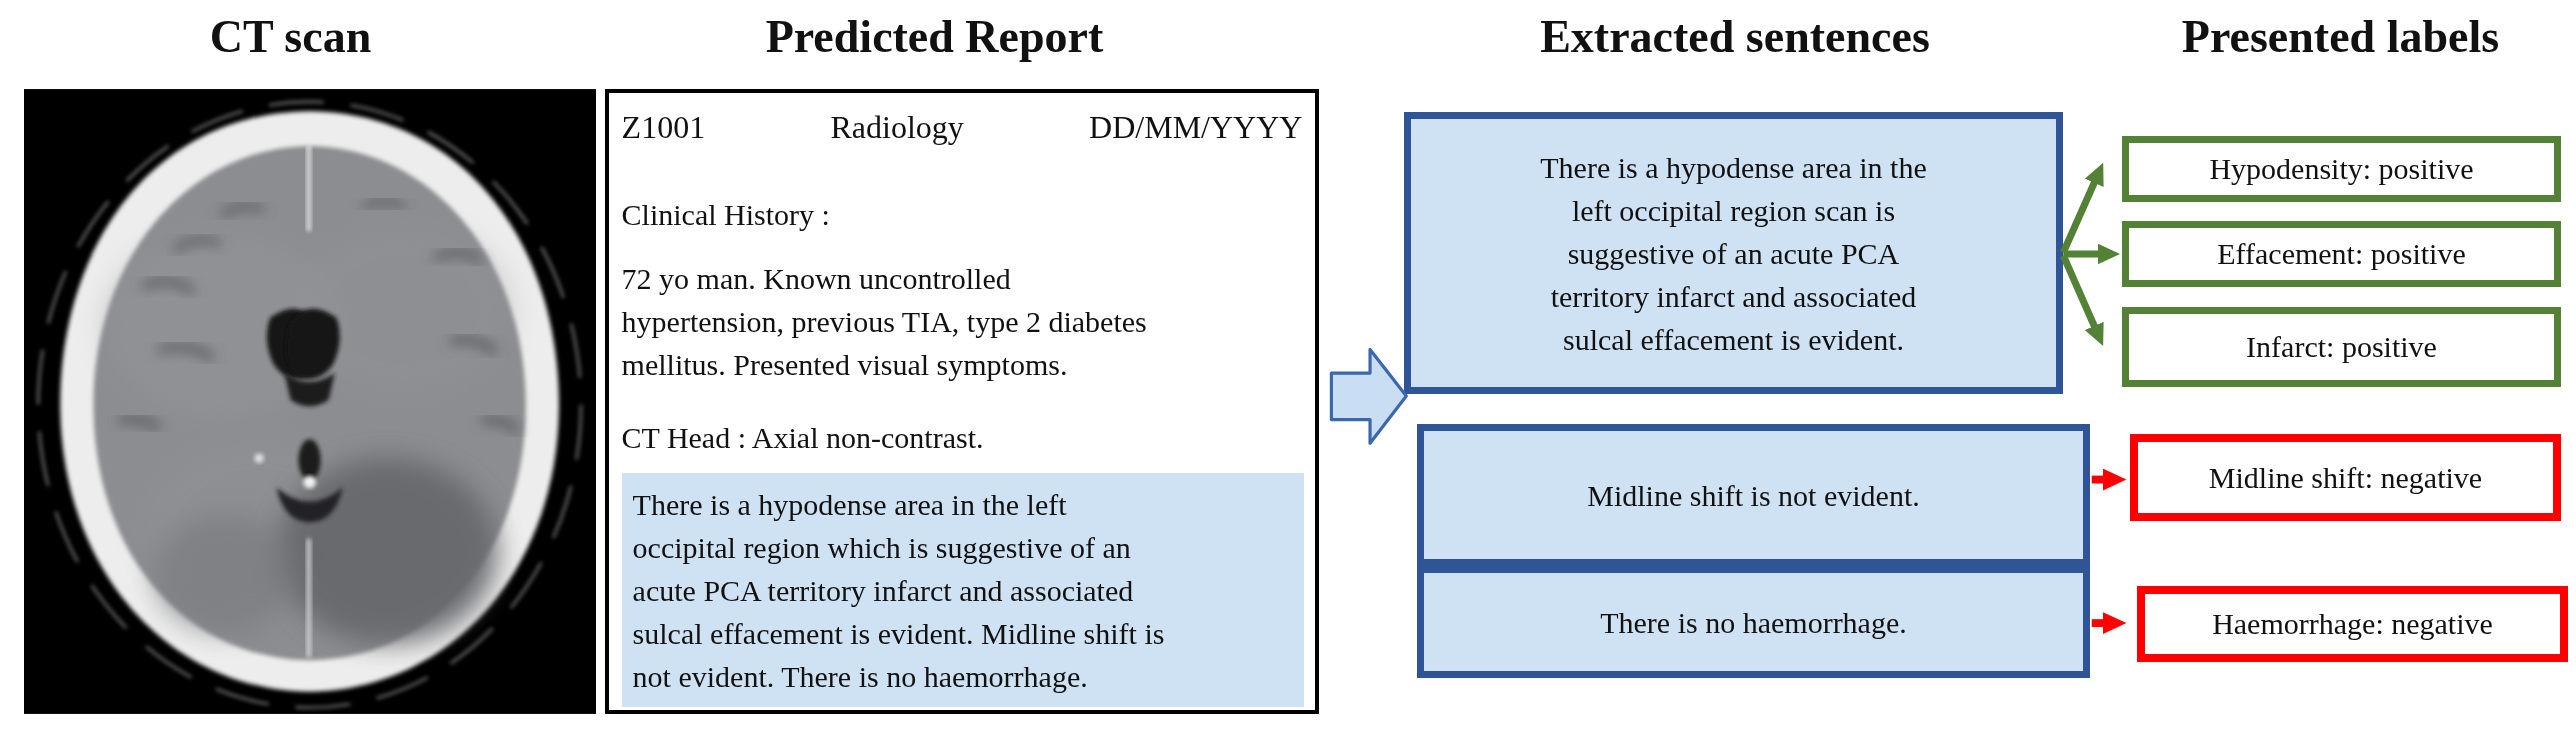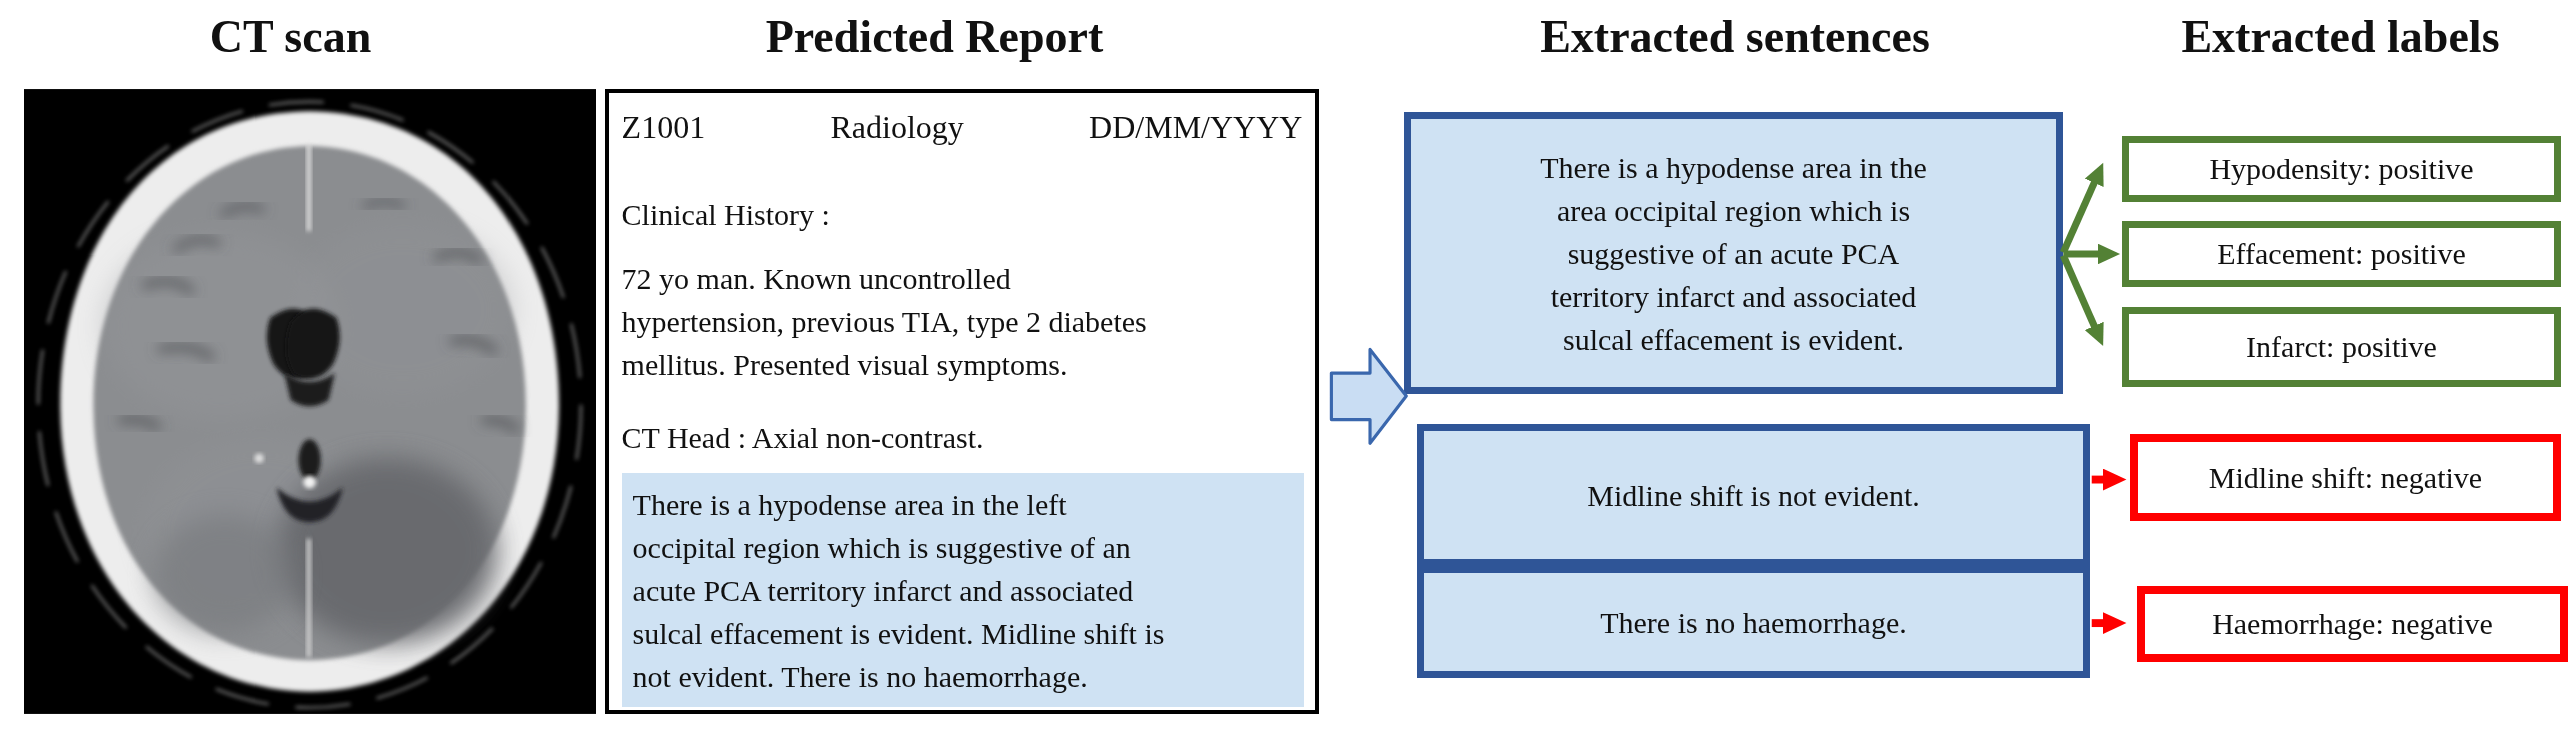--- a/index.html
+++ b/index.html
@@ -59,21 +59,21 @@
   #arrow-overlay{position:absolute;left:0;top:0;pointer-events:none;}
 </style>
 </head>
 <body>
 
 <div id="stage">
 
   <div class="col-title" id="title-ct">CT scan</div>
   <div class="col-title" id="title-report">Predicted Report</div>
   <div class="col-title" id="title-extracted">Extracted sentences</div>
-  <div class="col-title" id="title-predicted">Extracted labels</div>
+  <div class="col-title" id="title-predicted">Presented labels</div>
 
   <div id="ct-panel">
     <svg width="572" height="625" viewBox="0 0 725 792" xmlns="http://www.w3.org/2000/svg">
       <defs>
         <filter id="b1" x="-20%" y="-20%" width="140%" height="140%">
             <feGaussianBlur stdDeviation="3"></feGaussianBlur>
           </filter>
         <filter id="b2" x="-40%" y="-40%" width="180%" height="180%">
             <feGaussianBlur stdDeviation="8"></feGaussianBlur>
           </filter>
@@ -134,21 +134,21 @@
 mellitus. Presented visual symptoms.</div>
     <div class="exam">CT Head : Axial non-contrast.</div>
     <div class="findings">There is a hypodense area in the left
 occipital region which is suggestive of an
 acute PCA territory infarct and associated
 sulcal effacement is evident. Midline shift is
 not evident. There is no haemorrhage.</div>
   </div>
 
   <div class="sent" id="sent-1">There is a hypodense area in the
-area occipital region which is
+left occipital region scan is
 suggestive of an acute PCA
 territory infarct and associated
 sulcal effacement is evident.</div>
   <div class="sent" id="sent-2">Midline shift is not evident.</div>
   <div class="sent" id="sent-3">There is no haemorrhage.</div>
 
   <div class="label-box positive" id="label-1">Hypodensity: positive</div>
   <div class="label-box positive" id="label-2">Effacement: positive</div>
   <div class="label-box positive" id="label-3">Infarct: positive</div>
   <div class="label-box negative" id="label-4">Midline shift: negative</div>

